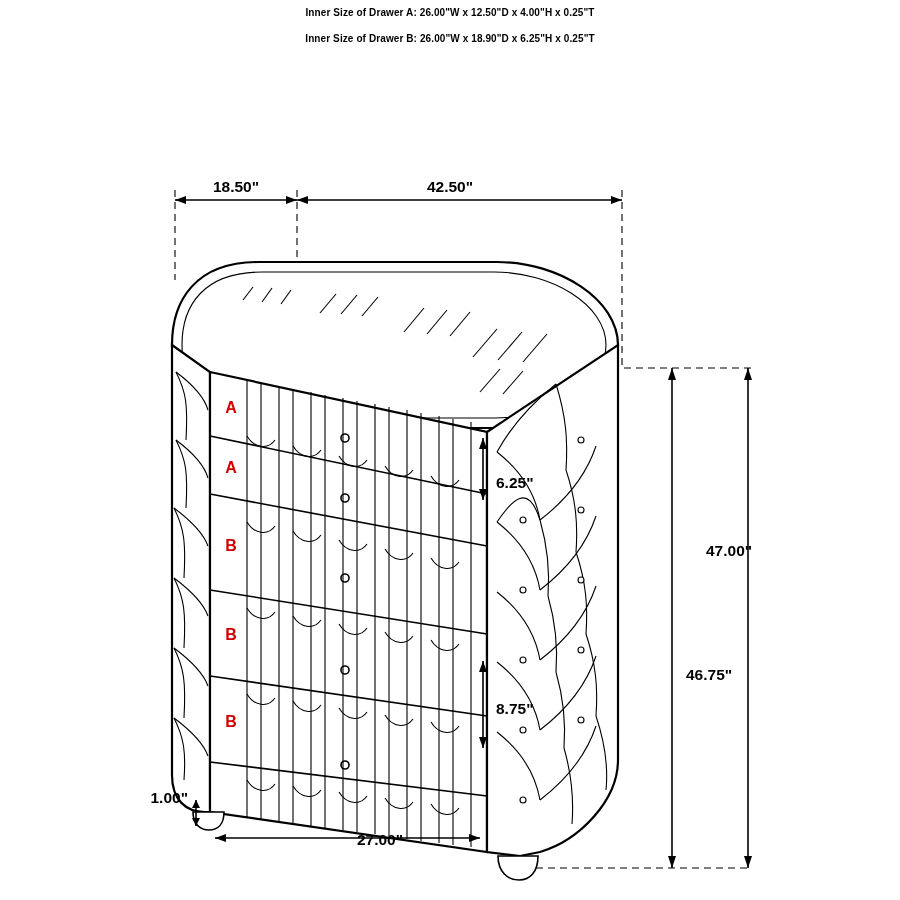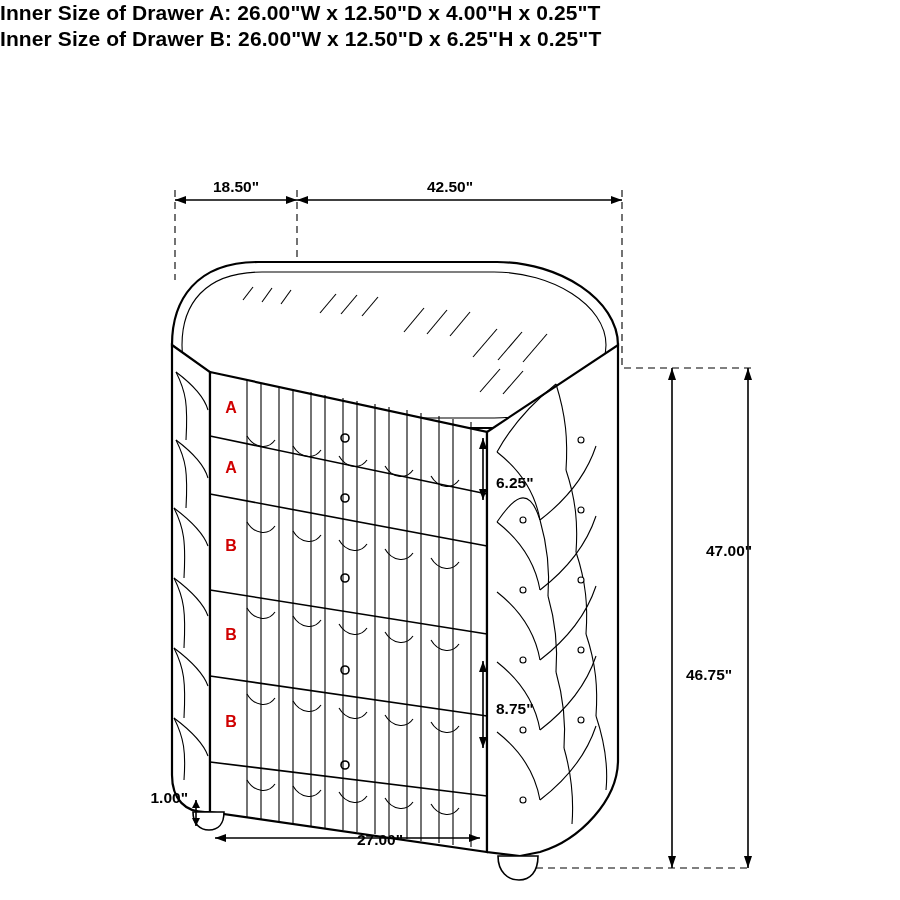--- a/index.html
+++ b/index.html
@@ -18,23 +18,23 @@
   #stage {
     position: relative;
     width: 900px;
     height: 900px;
   }
   .hdr {
     position: absolute;
     left: 0;
     top: 0;
     width: 900px;
-    text-align: left;
+    text-align: center;
     font-weight: bold;
-    font-size: 21px;
+    font-size: 10px;
     letter-spacing: 0.1px;
     line-height: 26px;
   }
   .hdr .l1 { display: block; }
   .hdr .l2 { display: block; }
   svg.diagram {
     position: absolute;
     left: 0;
     top: 0;
     width: 900px;
@@ -59,21 +59,21 @@
   .dash { stroke-dasharray: 7 5; stroke-width: 1.1; }
   .body-fill { fill: #ffffff; }
 </style>
 </head>
 <body>
 
 <div id="stage">
 
   <div class="hdr">
     <span class="l1">Inner Size of Drawer A: 26.00"W x 12.50"D x 4.00"H x 0.25"T</span>
-    <span class="l2">Inner Size of Drawer B: 26.00"W x 12.50"D x 6.25"H x 0.25"T</span>
+    <span class="l2">Inner Size of Drawer B: 26.00"W x 18.90"D x 6.25"H x 0.25"T</span>
   </div>
 
   <svg class="diagram" viewBox="0 0 900 900">
 
     <g>
       <line class="ln dash" x1="175" y1="190" x2="175" y2="280"></line>
       <line class="ln dash" x1="297" y1="190" x2="297" y2="268"></line>
       <line class="ln dash" x1="622" y1="190" x2="622" y2="370"></line>
       <line class="ln dash" x1="612" y1="368" x2="752" y2="368"></line>
       <line class="ln dash" x1="500" y1="868" x2="752" y2="868"></line>

